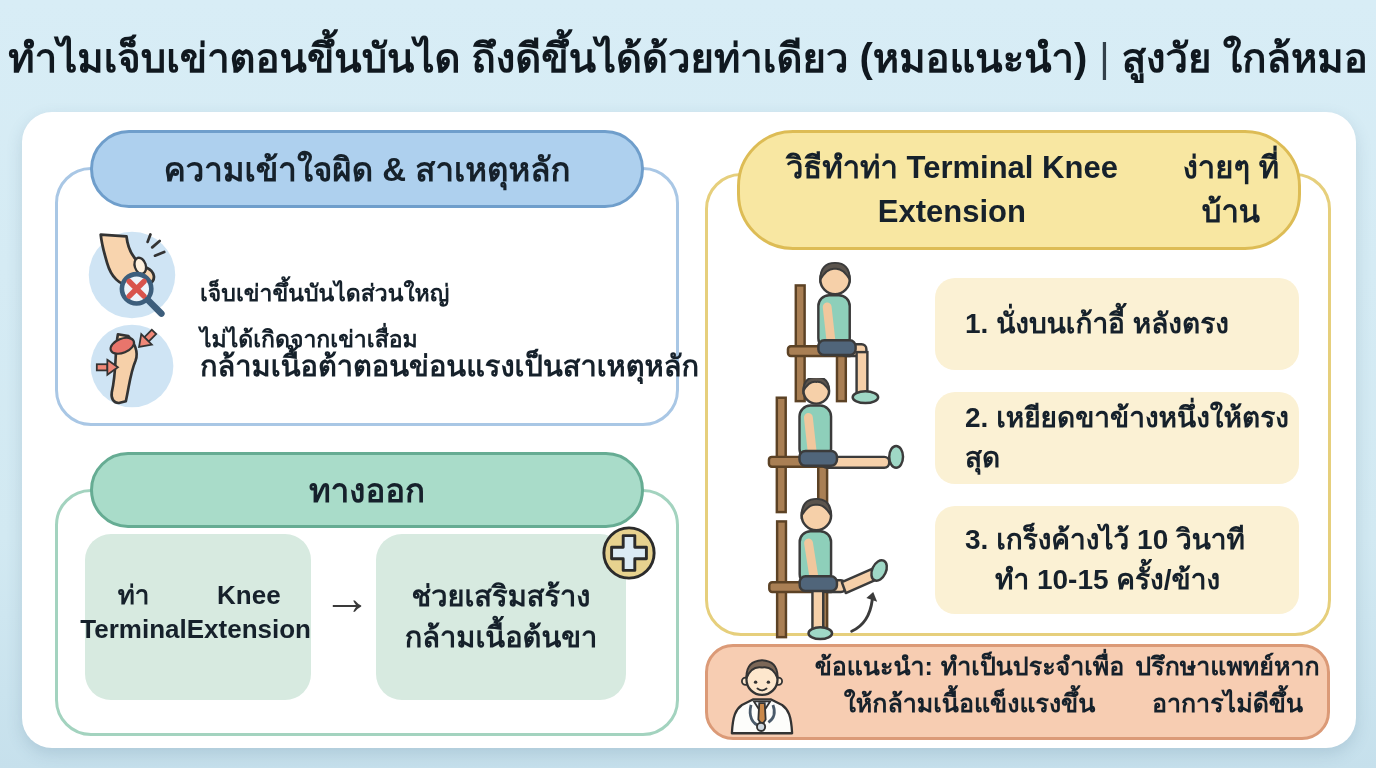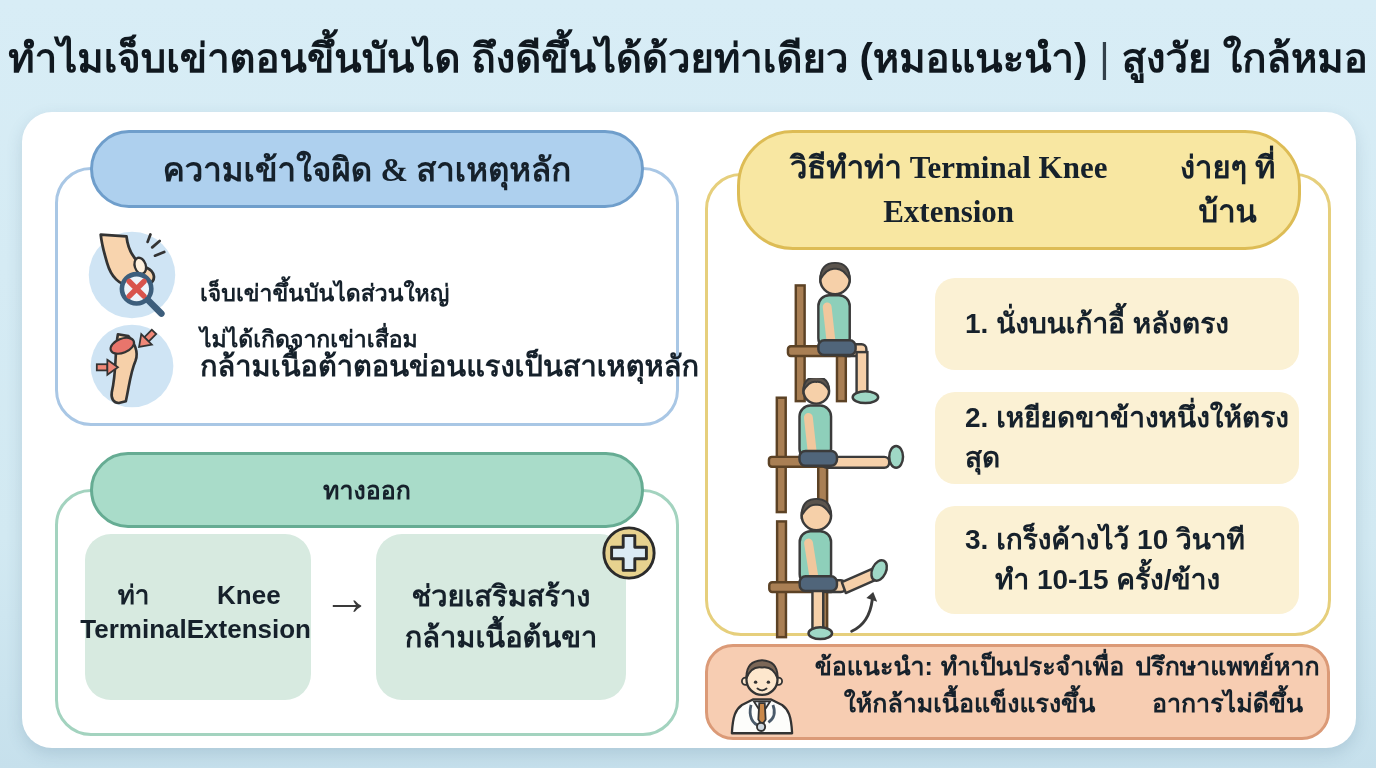--- a/index.html
+++ b/index.html
@@ -16,39 +16,39 @@
   .title .t-bold{font-weight:800;}
   .title .t-sep{font-weight:400;color:#33404a;margin:0 12px;}
   .title .t-reg{font-weight:600;}
 
   
   .card{left:22px;top:112px;width:1334px;height:636px;background:#ffffff;border-radius:30px;
         box-shadow:0 6px 16px rgba(60,100,130,.18);}
 
   
   .pill{display:flex;align-items:center;justify-content:center;text-align:center;
-        border-radius:40px;font-weight:800;z-index:3;font-family:Liberation Serif, serif;}
+        border-radius:40px;font-weight:800;z-index:3;}
 
   
   .panel-blue{left:55px;top:167px;width:618px;height:253px;background:#fff;
               border:3px solid #a9c7e5;border-radius:36px;z-index:1;}
   .pill-blue{left:90px;top:130px;width:548px;height:72px;background:#aed0ee;
              border:3px solid #6f9ecb;font-size:33px;}
   .icon-circle{border-radius:50%;z-index:2;}
   .mis-icon1{left:86px;top:229px;width:92px;height:92px;}
   .mis-icon2{left:88px;top:322px;width:88px;height:88px;}
   .mis-text1{left:200px;top:226px;font-size:23px;font-weight:700;line-height:46px;z-index:2;margin-top:44px;}
   .mis-text2{left:200px;top:340px;height:52px;display:flex;align-items:center;
              font-size:29px;font-weight:700;z-index:2;}
 
   
   .panel-green{left:55px;top:489px;width:618px;height:241px;background:#fff;
                border:3px solid #a3d3bf;border-radius:36px;z-index:1;}
   .pill-green{left:90px;top:452px;width:548px;height:70px;background:#a9dcc9;
-              border:3px solid #66ac93;font-size:25px;}
+              border:3px solid #66ac93;font-size:33px;}
   .green-box{background:#d7eae0;border-radius:26px;z-index:2;}
   .gbox1{left:85px;top:534px;width:226px;height:166px;display:flex;flex-direction:row;
          align-items:center;justify-content:flex-end;padding-bottom:10px;box-sizing:border-box;}
   .gbox1 svg{margin-bottom:2px;}
   .gbox1 .l{font-size:26px;font-weight:700;line-height:34px;text-align:center;}
   .sol-arrow{left:316px;top:570px;width:62px;text-align:center;font-size:48px;font-weight:600;
              color:#3a3a3a;z-index:2;}
   .gbox2{left:376px;top:534px;width:250px;height:166px;display:flex;flex-direction:column;
          align-items:center;justify-content:center;}
   .gbox2 .l{font-size:29px;font-weight:700;line-height:41px;text-align:center;}

